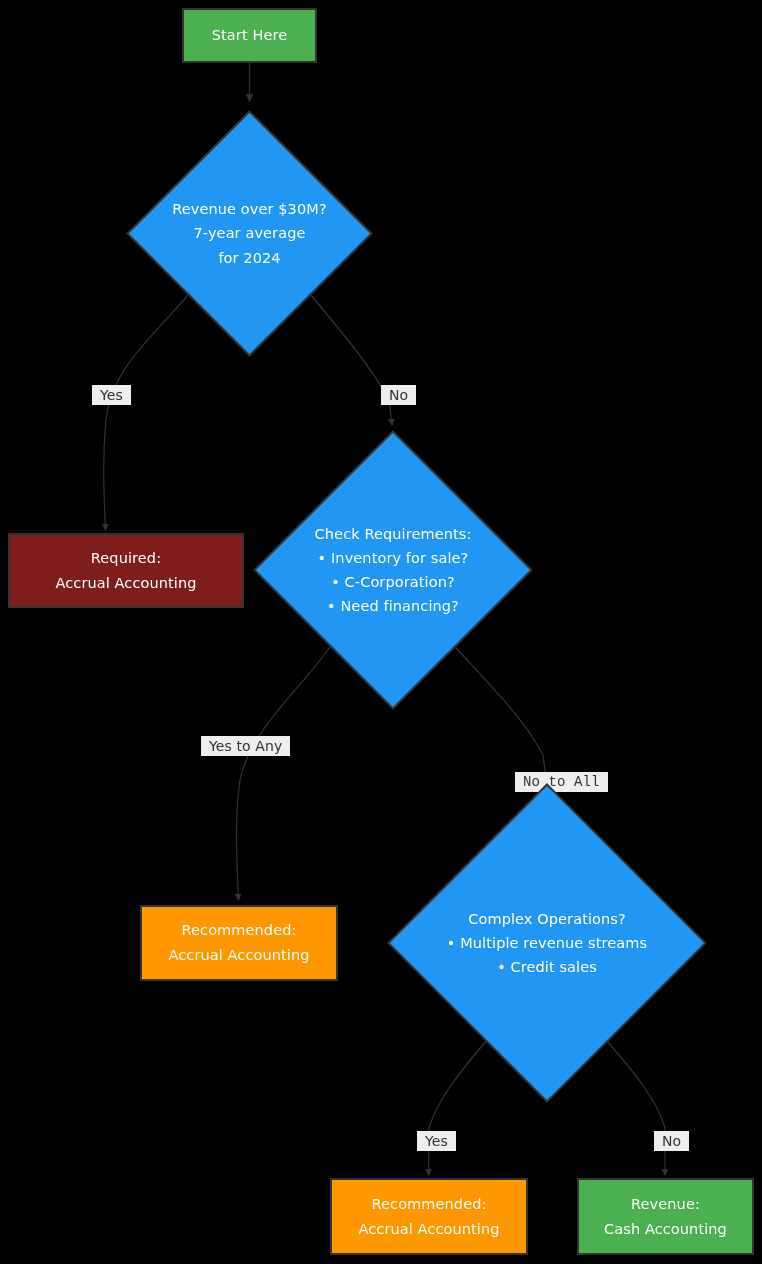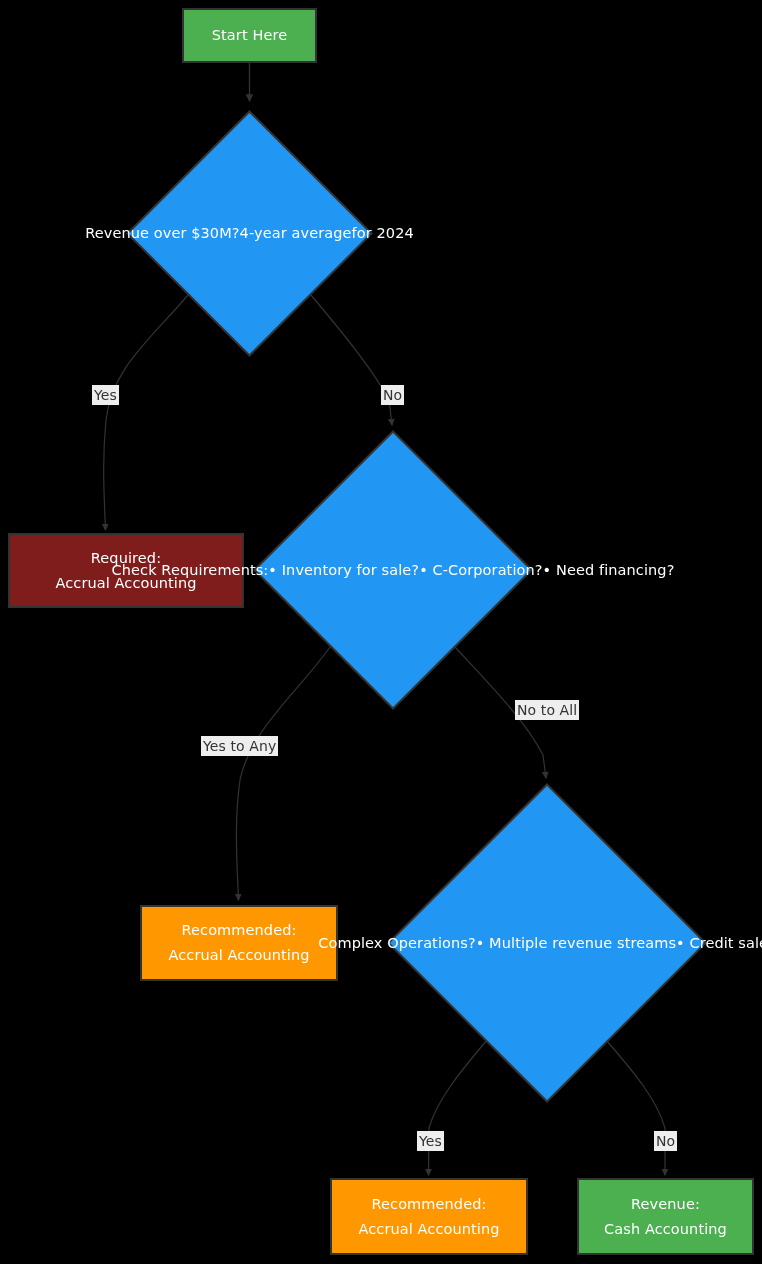--- a/index.html
+++ b/index.html
@@ -57,39 +57,39 @@
     width: 100%;
     height: 100%;
   }
   .diamond-label {
     position: absolute;
     left: 0;
     top: 0;
     width: 100%;
     height: 100%;
     display: flex;
-    flex-direction: row;
+    flex-direction: column;
     align-items: center;
     justify-content: center;
     color: #ffffff;
     font-size: 14.5px;
     line-height: 1.66;
     letter-spacing: 0.1px;
     text-align: center;
     pointer-events: none;
   }
   .diamond-label .lbl-line { white-space: nowrap; }
   
   .edge-label {
     position: absolute;
     background: #eeeeee;
     color: #333333;
     font-size: 14px;
     line-height: 18px;
-    padding: 1px 2px;
+    padding: 1px 8px;
     white-space: nowrap;
     letter-spacing: 0.1px;
   }
 </style>
 </head>
 <body>
 
 <div id="flow-root">
 
   <svg class="edges" viewBox="0 0 762 1264" width="762" height="1264" xmlns="http://www.w3.org/2000/svg">
@@ -119,21 +119,21 @@
       <div>Start Here</div>
     </div>
   </div>
 
   <div class="diamond-wrap" style="left:126px; top:110px; width:247px; height:247px;">
     <svg class="diamond-shape" viewBox="0 0 247 247" preserveAspectRatio="none">
       <polygon points="123.5,1.5 245.5,123.5 123.5,245.5 1.5,123.5" fill="#2196f3" stroke="#333333" stroke-width="2"></polygon>
     </svg>
     <div class="diamond-label">
       <span class="lbl-line">Revenue over $30M?</span>
-      <span class="lbl-line">4-year average</span>
+      <span class="lbl-line">7-year average</span>
       <span class="lbl-line">for 2024</span>
     </div>
   </div>
 
   <div class="edge-label" style="left:92px; top:385px;">Yes</div>
 
   <div class="edge-label" style="left:381px; top:385px;">No</div>
 
   <div class="node rect-node" style="left:8px; top:533px; width:236px; height:75px; background:#7f1d1d;">
     <div class="lines">
@@ -149,21 +149,21 @@
     <div class="diamond-label">
       <span class="lbl-line">Check Requirements:</span>
       <span class="lbl-line">• Inventory for sale?</span>
       <span class="lbl-line">• C-Corporation?</span>
       <span class="lbl-line">• Need financing?</span>
     </div>
   </div>
 
   <div class="edge-label" style="left:201px; top:736px;">Yes to Any</div>
 
-  <div class="edge-label" style="left:515px; top:700px;">No to All</div>
+  <div class="edge-label" style="left:515px; top:772px;font-family:Liberation Mono, monospace;">No to All</div>
 
   <div class="node rect-node" style="left:140px; top:905px; width:198px; height:76px; background:#ff9800;">
     <div class="lines">
       <div>Recommended:</div>
       <div>Accrual Accounting</div>
     </div>
   </div>
 
   <div class="diamond-wrap" style="left:387px; top:783px; width:320px; height:320px;">
     <svg class="diamond-shape" viewBox="0 0 320 320" preserveAspectRatio="none">

